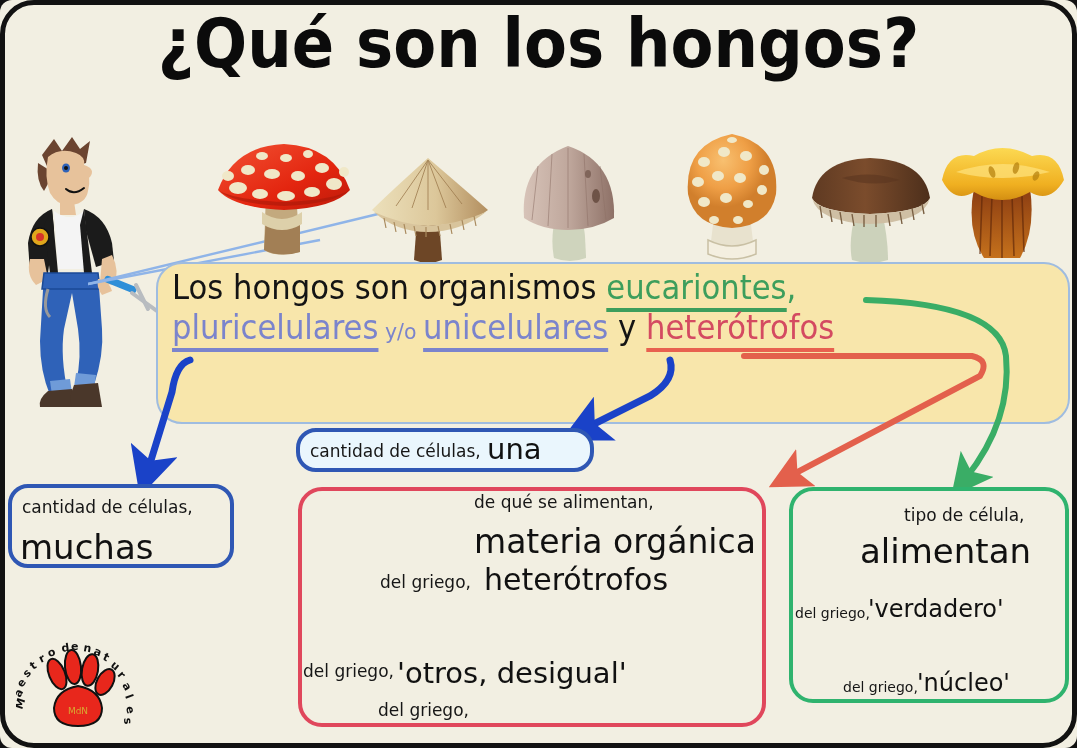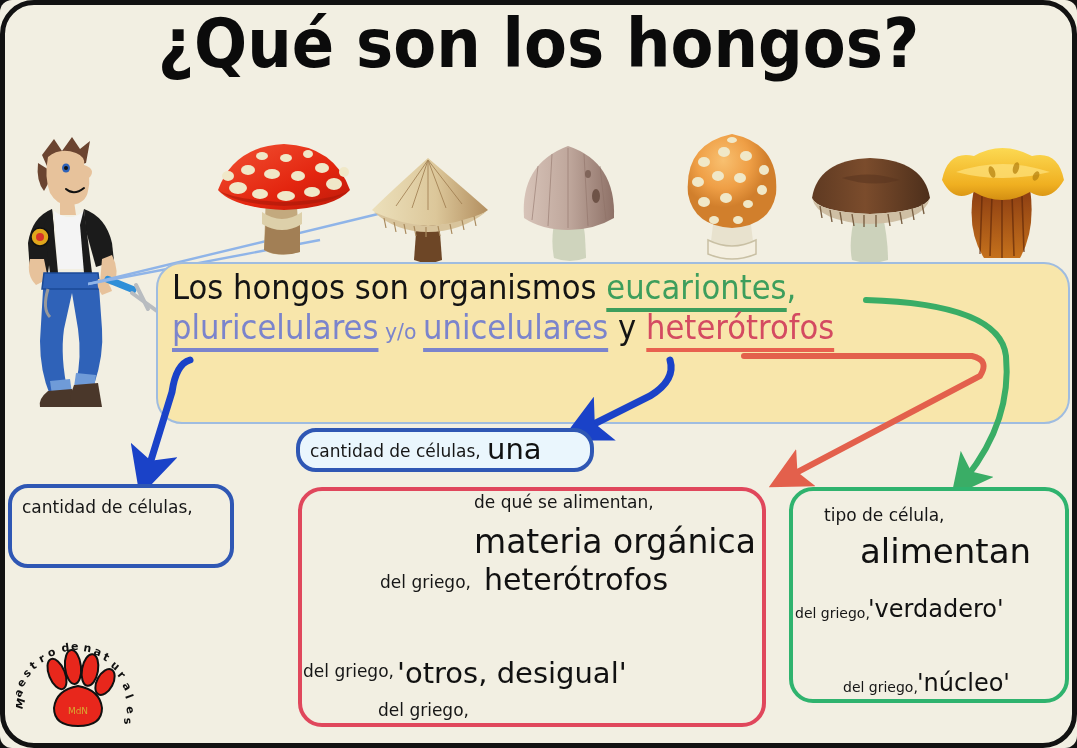--- a/index.html
+++ b/index.html
@@ -371,32 +371,33 @@
 
     <path d="M922 565 L1026 565 L1026 586 L1010 586 L960 655" stroke="#4fd894" stroke-width="6" fill="none" marker-end="url(#mk-ltgreen)"></path>
   </svg>
 
   <div class="rbox" id="box-una" style="z-index:10;"></div>
   <div class="txt lbl-sm" style="left:310px;top:441px;z-index:11;">cantidad de células,</div>
   <div class="txt" style="left:487px;top:432px;font-size:29px;color:#111;z-index:11;">una</div>
 
   <div class="rbox" id="box-muchas" style="z-index:10;"></div>
   <div class="txt lbl-sm" style="left:22px;top:497px;z-index:11;">cantidad de células,</div>
+  <div class="txt" style="left:20px;top:527px;font-size:34px;color:#111;z-index:11;">muchas</div>
 
   <div class="rbox" id="box-red" style="z-index:10;"></div>
   <div class="txt" style="left:474px;top:522px;font-size:33px;color:#111;z-index:11;">materia orgánica</div>
   <div class="txt lbl-sm" style="left:474px;top:492px;z-index:11;">de qué se alimentan,</div>
   <div class="txt lbl-sm" style="left:380px;top:572px;z-index:11;">del griego,</div>
   <div class="txt" style="left:484px;top:562px;font-size:30px;color:#111;z-index:11;">heterótrofos</div>
   <div class="txt lbl-sm" style="left:303px;top:661px;z-index:11;">del griego,</div>
   <div class="txt" style="left:397px;top:648px;font-size:29px;color:#111;z-index:11;margin-top:8px;">'otros, desigual'</div>
   <div class="txt lbl-sm" style="left:378px;top:700px;z-index:11;">del griego,</div>
 
   <div class="rbox" id="box-green" style="z-index:10;"></div>
-  <div class="txt lbl-sm" style="left:824px;top:505px;z-index:11;">tipo de célula,</div>
+  <div class="txt lbl-sm" style="left:904px;top:505px;z-index:11;">tipo de célula,</div>
   <div class="txt" style="left:860px;top:531px;font-size:34px;color:#111;z-index:11;">alimentan</div>
   <div class="txt" style="left:795px;top:605px;font-size:14px;color:#161616;z-index:11;">del griego,</div>
   <div class="txt" style="left:868px;top:595px;font-size:24px;color:#111;z-index:11;">'verdadero'</div>
   <div class="txt" style="left:843px;top:679px;font-size:14px;color:#161616;z-index:11;">del griego,</div>
   <div class="txt" style="left:917px;top:669px;font-size:24px;color:#111;z-index:11;">'núcleo'</div>
 
   <div id="logo">
     <svg width="120" height="108" viewBox="0 0 120 108" xmlns="http://www.w3.org/2000/svg">
       <g fill="#e8271c" stroke="#111" stroke-width="2">
         <ellipse cx="41" cy="48" rx="8" ry="16" transform="rotate(-22 41 48)"></ellipse>

